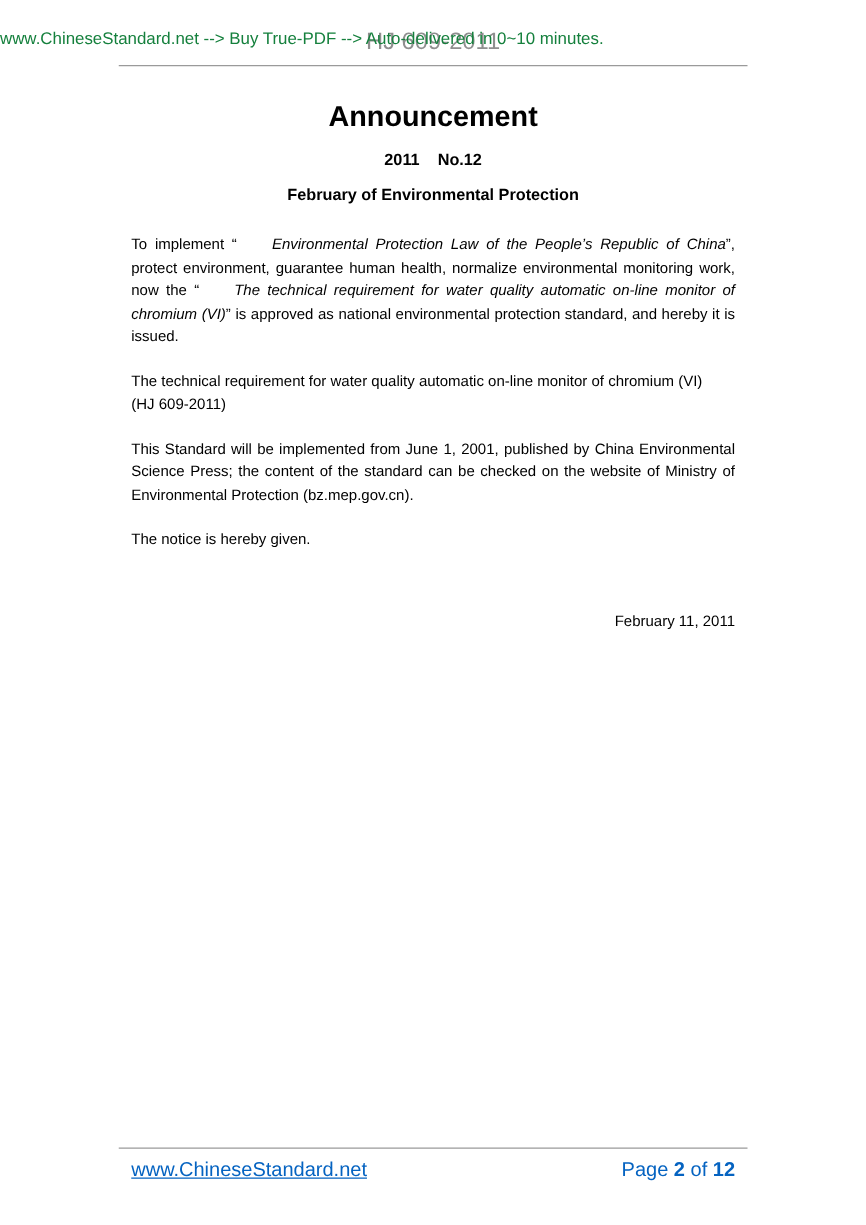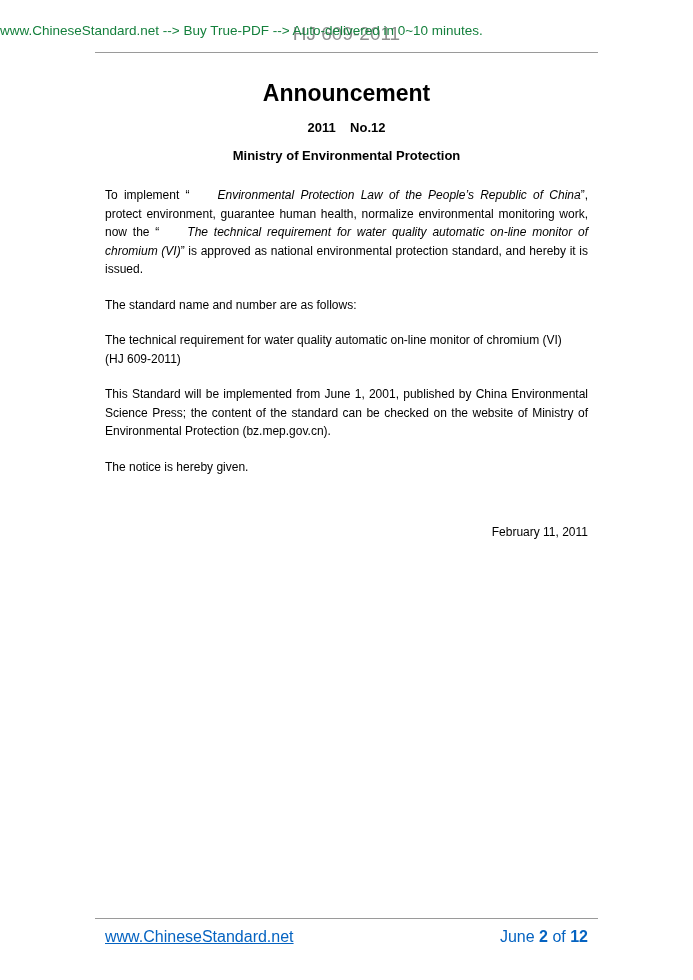--- a/index.html
+++ b/index.html
@@ -99,38 +99,37 @@
     <a class="promo">www.ChineseStandard.net --&gt; Buy True-PDF --&gt; Auto-delivered in 0~10 minutes.</a>
     <hr class="rule">
   </header>
 
   <main class="content">
 
     <h1 class="title">Announcement</h1>
 
     <p class="sub">2011    No.12</p>
 
-    <p class="sub">Ministry of Environmental Protection</p>
+    <p class="sub">February of Environmental Protection</p>
 
 
     <p class="para first"><span>To implement “</span><em>Environmental Protection Law of the People’s Republic of China</em><span>”, protect environment, guarantee human health, normalize environmental monitoring work, now the “</span><em>The technical requirement for water quality automatic on-line monitor of chromium (VI)</em><span>” is approved as national environmental protection standard, and hereby it is issued.</span></p>
 
-    <p class="para">The standard name and number are as follows:</p>
 
     <p class="para"><span>The technical requirement for water quality automatic on-line monitor of chromium (VI)</span><br><span>(HJ 609-2011)</span></p>
 
     <p class="para">This Standard will be implemented from June 1, 2001, published by China Environmental Science Press; the content of the standard can be checked on the website of Ministry of Environmental Protection (bz.mep.gov.cn).</p>
 
     <p class="para">The notice is hereby given.</p>
 
     <p class="date-line">February 11, 2011</p>
 
   </main>
 
   <footer class="pdf-footer">
     <hr class="rule footer-rule">
     <div class="footer-row">
       <a class="footer-link">www.ChineseStandard.net</a>
-      <div class="page-num"><span>June </span><b>2</b><span> of </span><b>12</b></div>
+      <div class="page-num"><span>Page </span><b>2</b><span> of </span><b>12</b></div>
     </div>
   </footer>
 
 </div>
 
 </body></html>

